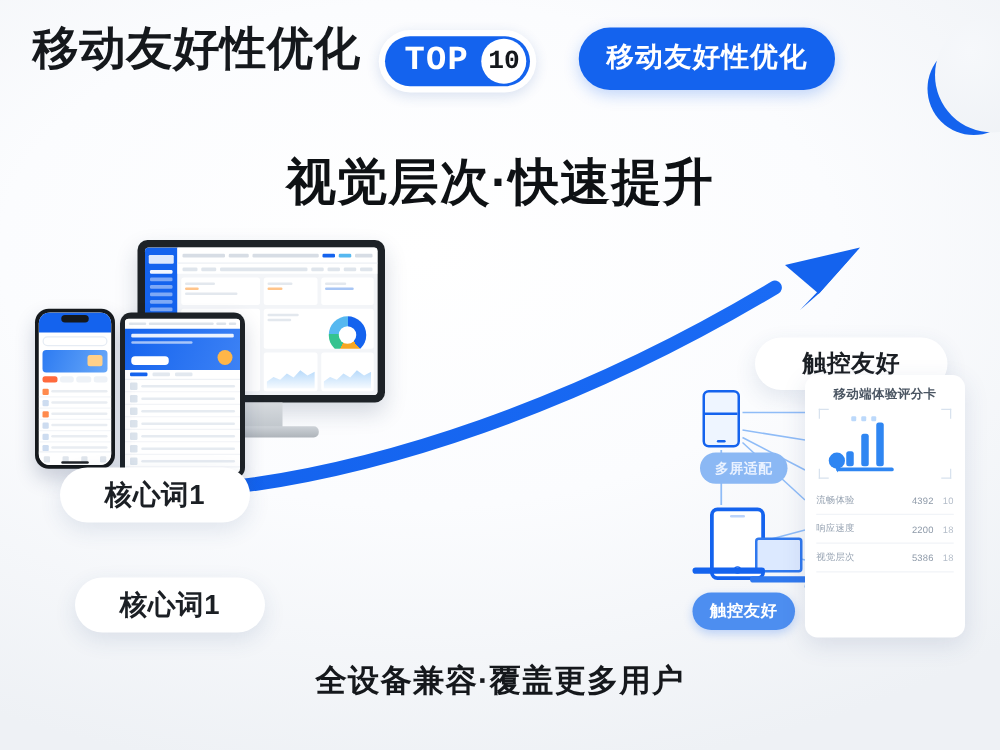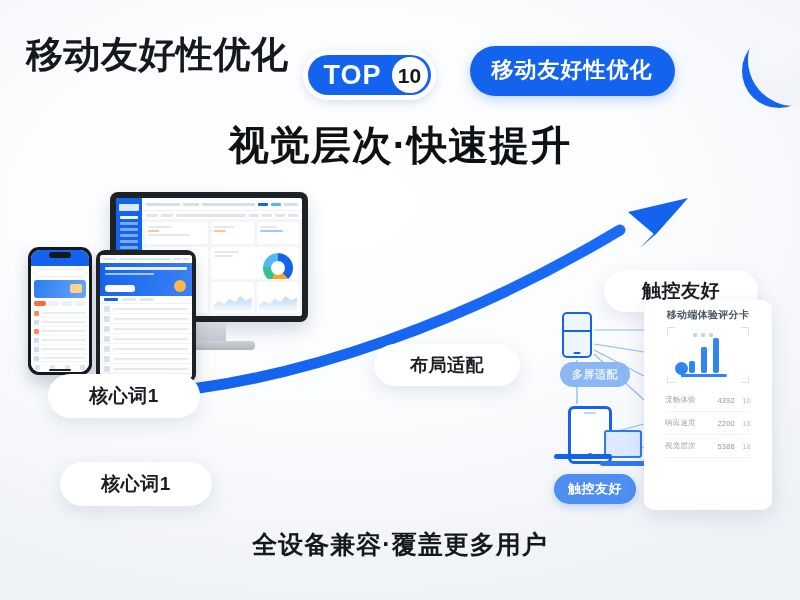--- a/index.html
+++ b/index.html
@@ -24,23 +24,23 @@
     background: #1463ee;
   }
   .blob-tr-mask {
     position: absolute; right: -40px; top: 14px;
     width: 92px; height: 92px; border-radius: 50%;
     background: radial-gradient(circle at 30% 30%, #f6f8fb 0%, #eef1f5 100%);
   }
 
   
   .headline-row {
-    position: absolute; left: 26px; top: 36px;
+    position: absolute; left: 26px; top: 11px;
     width: 756px; height: 62px;
-    display: flex; align-items: flex-start;
+    display: flex; align-items: center; font-family: Liberation Mono, monospace;
   }
   .title-main {
     font-size: 37px; font-weight: bold; color: #15181c;
     letter-spacing: 0.5px; line-height: 1;
     white-space: nowrap;
   }
   
   .top-badge {
     margin-left: 14px; margin-top: 14px;
     background: #ffffff;
@@ -184,21 +184,21 @@
   .p-bar{position:absolute;left:0;right:0;bottom:0;height:11px;background:#fff;border-top:1px solid #eef1f5;display:flex;gap:3px;justify-content:space-around;align-items:center;}
   .p-bar i{width:5px;height:5px;border-radius:1px;background:#dfe5ec;display:block;}
   .p-hb{position:absolute;left:50%;transform:translateX(-50%);bottom:1px;width:22px;height:2px;border-radius:1px;background:#20242a;z-index:4;}
 
   
   .pill-white {
     position: absolute;
     background: #ffffff;
     border-radius: 999px;
     box-shadow: 0 6px 18px rgba(45,70,120,.12);
-    font-size: 19px; font-weight: bold; color: #1b1f24;
+    font-size: 22px; font-weight: bold; color: #1b1f24;
     display: flex; align-items: center; justify-content: center;
     letter-spacing: .5px;
   }
   #pill-kw1  { left: 48px;  top: 374px; width: 152px; height: 44px; }
   #pill-kw2  { left: 196px; top: 418px; width: 152px; height: 44px; }
   #pill-kw3  { left: 60px;  top: 462px; width: 152px; height: 44px; }
   #pill-layout { left: 374px; top: 344px; width: 146px; height: 42px; font-size: 18px; }
   #pill-touch  { left: 604px; top: 270px; width: 154px; height: 42px; font-size: 19px; }
 
   
@@ -238,21 +238,21 @@
     font-size: 13px; font-weight: bold; letter-spacing: .5px;
     white-space: nowrap;
     box-shadow: 0 3px 8px rgba(20,99,238,.25);
   }
 
   
   .score-card {
     position: absolute; left: 96px; top: 0; width: 128px; height: 210px;
     background: #ffffff; border-radius: 10px;
     box-shadow: 0 6px 20px rgba(45,70,120,.13);
-    padding: 8px 21px;
+    padding: 8px 9px;
   }
   .score-title {
     font-size: 10px; font-weight: bold; color: #4a5562;
     text-align: center; letter-spacing: .3px; margin-bottom: 5px;
     filter: blur(.25px);
   }
   .score-hero { position: relative; height: 56px; margin: 0 2px 6px; }
   .corner { position:absolute; width:8px; height:8px; border-color:#d8e2ee; border-style:solid; border-width:0; }
   .c-tl{left:0;top:0;border-left-width:1px;border-top-width:1px;}
   .c-tr{right:0;top:0;border-right-width:1px;border-top-width:1px;}
@@ -495,21 +495,20 @@
               <i></i>
             </div>
           <div class="p-hb"></div>
         </div>
       </div>
     </div>
   </div>
 
   <div class="pill-white" id="pill-kw1">核心词1</div>
   <div class="pill-white" id="pill-kw3">核心词1</div>
-  <div class="pill-white" id="pill-layout">布局适配</div>
   <div class="pill-white" id="pill-touch">触控友好</div>
 
   <div class="diagram">
 
     <svg class="diagram-svg" viewBox="0 0 224 216">
       <g stroke="#8fbcf7" stroke-width="1.2" fill="none">
         <path d="M46,30 L96,30"></path>
         <path d="M46,44 L96,52"></path>
         <path d="M46,50 L96,76"></path>
         <path d="M46,54 L96,100"></path>

